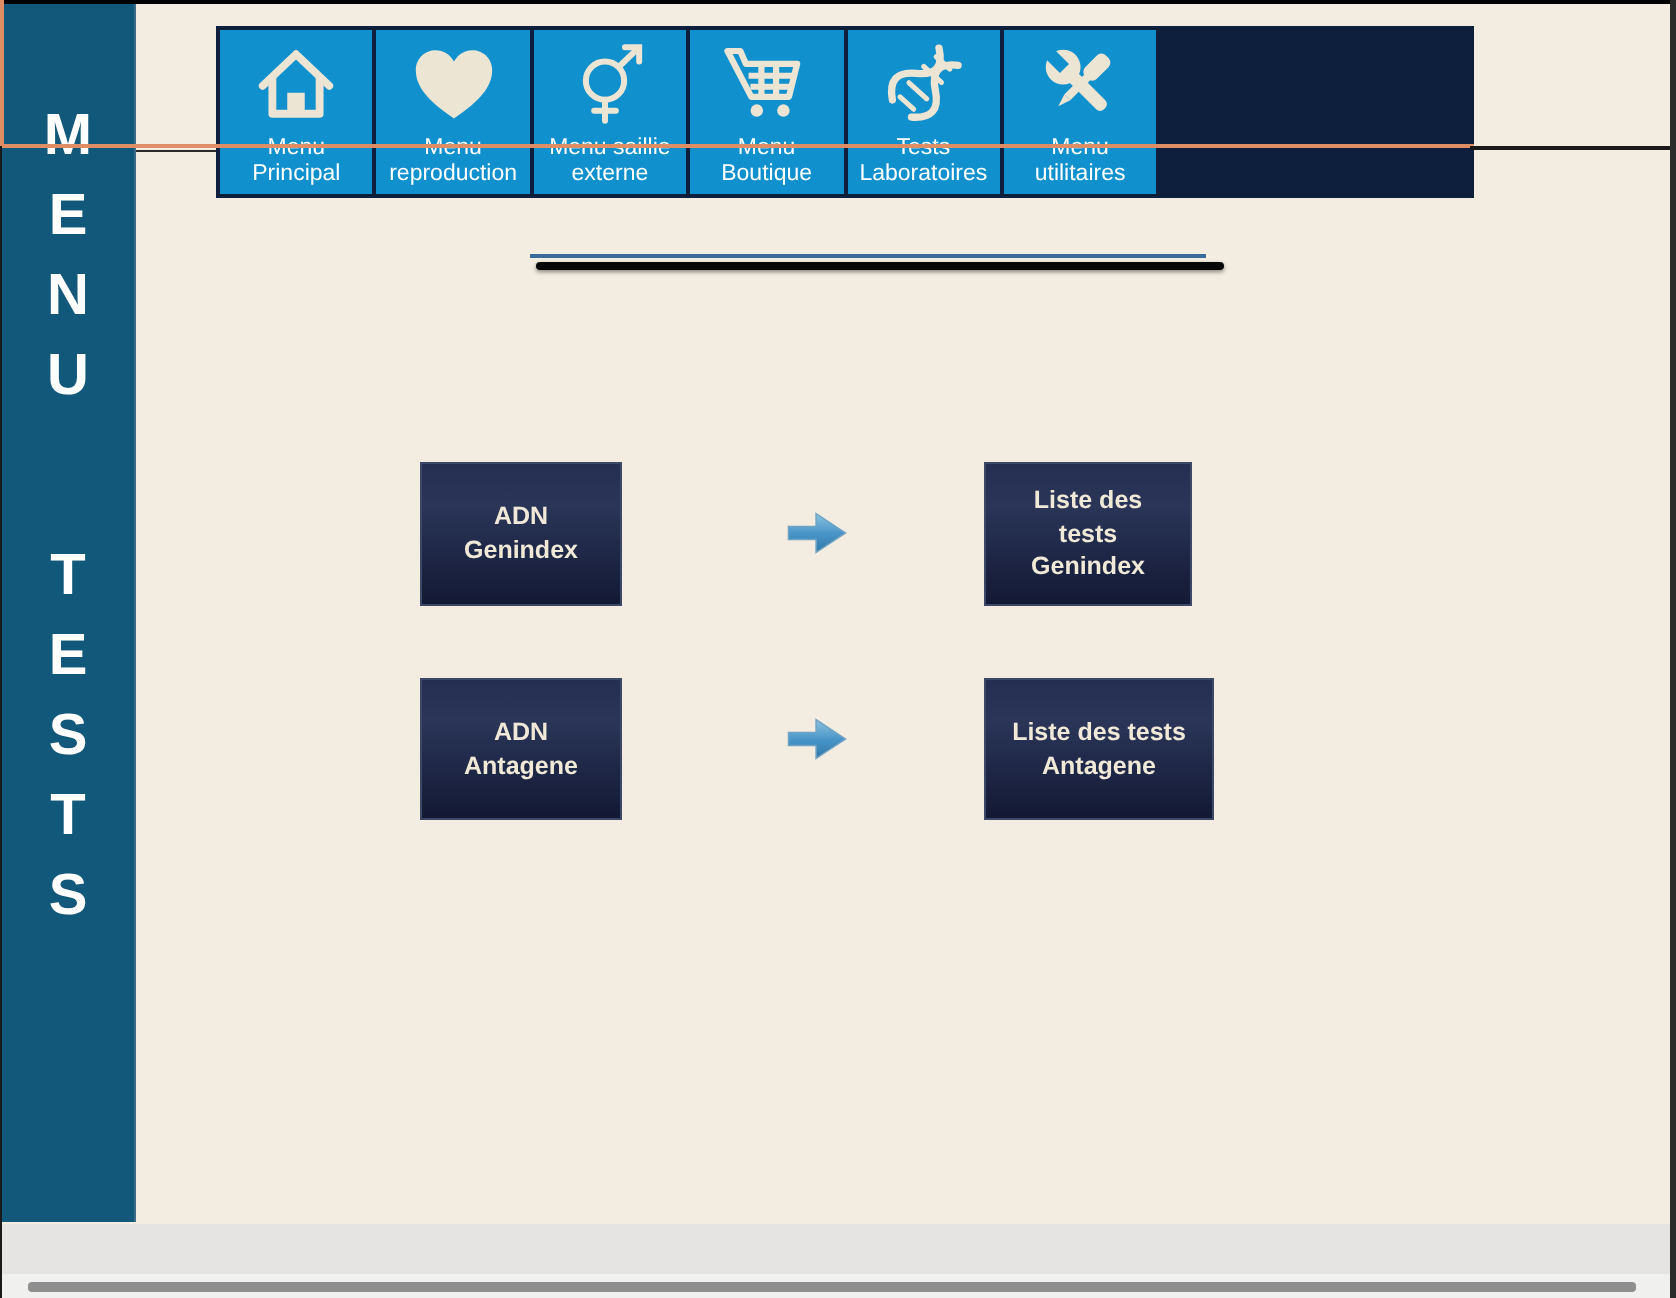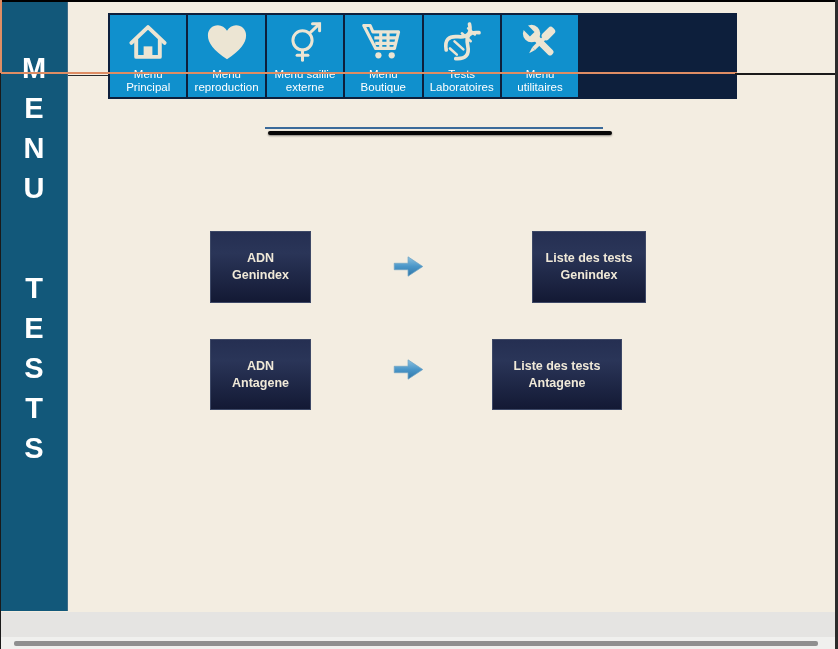--- a/index.html
+++ b/index.html
@@ -58,23 +58,23 @@
   
   .tile{
     position:absolute;box-sizing:border-box;
     background:linear-gradient(180deg,#252f52 0%,#2a3558 30%,#131934 100%);
     border:1px solid #3d4866;
     display:flex;align-items:center;justify-content:center;
     color:#f0e9d8;font-weight:bold;font-size:12.5px;text-align:center;
     line-height:1.35;padding:0 8px;cursor:pointer;
   }
   .tile-src-1{left:210px;top:231px;width:101px;height:72px;}
-  .tile-tgt-1{left:492px;top:231px;width:114px;height:72px;margin-left:40px;}
+  .tile-tgt-1{left:492px;top:231px;width:104px;height:72px;}
   .tile-src-2{left:210px;top:339px;width:101px;height:71px;}
-  .tile-tgt-2{left:492px;top:339px;width:130px;height:71px;}
+  .tile-tgt-2{left:492px;top:339px;width:115px;height:71px;}
 
   .arrow{position:absolute;width:33px;height:23px;z-index:15;}
   .arrow-1{left:392px;top:255px;}
   .arrow-2{left:392px;top:358px;}
 
   
   .strip-gray{position:absolute;left:0;top:612px;width:838px;height:25px;background:#e5e4e2;z-index:9;}
   .scroll-track{position:absolute;left:0;top:637px;width:838px;height:12px;background:#f0f0ee;z-index:9;}
   .scroll-thumb{position:absolute;left:14px;top:641px;width:804px;height:5px;background:#8f8f8f;border-radius:2px;z-index:12;cursor:pointer;}
 </style>

